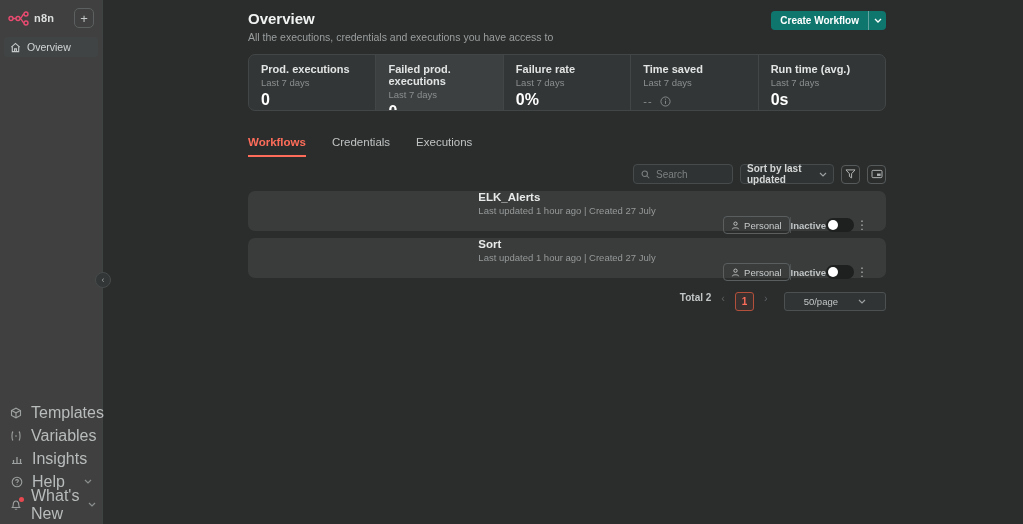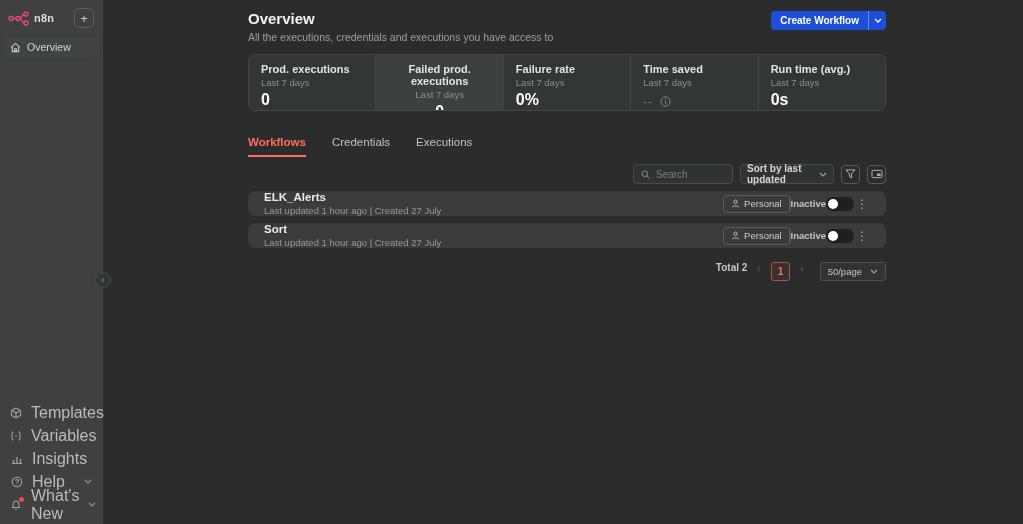--- a/index.html
+++ b/index.html
@@ -48,34 +48,34 @@
 
   
   .main { flex:1; position:relative; }
   .content { position:absolute; left:145px; top:0; width:638px; }
 
   .header-row { display:flex; justify-content:space-between; padding-top:10px; }
   .page-title { font-size:15px; font-weight:bold; color:#f1f3f3; }
   .page-subtitle { font-size:10.5px; color:#9b9e9e; margin-top:4px; }
   .create-split {
     display:flex; align-items:stretch; height:19px; border-radius:4px; overflow:hidden;
-    background:#1d4ed8; cursor:pointer; align-self:flex-start; margin-top:1px;
+    background:#0f766e; cursor:pointer; align-self:flex-start; margin-top:1px;
   }
   .create-main { padding:0 9px; font-size:10px; font-weight:bold; color:#fff; display:flex; align-items:center; }
   .create-divider { width:1px; background:rgba(255,255,255,.35); }
   .create-caret { width:17px; display:flex; align-items:center; justify-content:center; color:#fff; }
 
   
   .stats {
     margin-top:11px; height:57px; display:flex;
     background:#333636; border:1px solid #434646; border-radius:7px; overflow:hidden;
   }
   .stat-cell { flex:1; padding:8px 12px; border-left:1px solid #434646; cursor:default; }
   .stat-cell:first-child { border-left:none; }
-  .stat-cell.highlight { background:#3d4040;text-align:center; }
+  .stat-cell.highlight { background:#3d4040; }
   .stat-label { font-size:11px; font-weight:600; color:#e2e4e4; }
   .stat-sub { font-size:9.5px; color:#8b8e8e; margin-top:2px; }
   .stat-value { font-size:16px; font-weight:bold; color:#fff; margin-top:3px; }
   .stat-empty { display:flex; align-items:center; gap:7px; margin-top:7px; color:#8b8e8e; font-size:11px; letter-spacing:1px; }
 
   
   .tabs { display:flex; gap:26px; margin-top:25px; border-bottom:1px solid transparent; }
   .tab { font-size:11.5px; color:#c0c3c3; padding-bottom:7px; cursor:pointer; }
   .tab.active { color:#ff6d5a; border-bottom:2px solid #ff6d5a; font-weight:600; }
 
@@ -96,22 +96,22 @@
     font-size:10px; font-weight:600; color:#d5d7d7; cursor:pointer;
   }
   .icon-btn {
     width:19px; height:19px; border:1px solid #565a5a; border-radius:4px; background:transparent;
     display:flex; align-items:center; justify-content:center; color:#b0b3b3; cursor:pointer;
   }
 
   
   .rows { margin-top:7px; }
   .wf-row {
-    height:25px; background:#3a3c3c; border-radius:7px; margin-bottom:7px;
-    display:flex; align-items:center; padding:0 16px; cursor:pointer;
+    height:40px; background:#3a3c3c; border-radius:7px; margin-bottom:7px;
+    display:flex; align-items:center; padding:0 16px; cursor:pointer;flex-direction:column;
   }
   .wf-name { font-size:11.5px; font-weight:bold; color:#e8eaea; }
   .wf-meta { font-size:9.5px; color:#969999; margin-top:2px; }
   .wf-right { margin-left:auto; display:flex; align-items:center; }
   .owner-badge {
     height:18px; border:1px solid #5a5e5e; border-radius:4px; padding:0 7px;
     display:flex; align-items:center; gap:4px; font-size:9.5px; color:#c8cbcb;
   }
   .v-div { width:1px; height:16px; background:#4d5050; }
   .status-label { font-size:9.5px; font-weight:600; color:#c3c6c6; }
@@ -123,21 +123,21 @@
   .pagination { display:flex; justify-content:flex-end; align-items:flex-start; gap:8px; margin-top:14px; }
   .total-label { font-size:10px; font-weight:600; color:#c3c6c6; }
   .page-arrow { color:#5c6060; font-size:11px; cursor:pointer; padding:0 2px; }
   .page-num {
     width:19px; height:19px; border:1px solid #b3503c; border-radius:3px;
     color:#ff6d5a; font-size:10px; font-weight:bold; background:rgba(255,109,90,.07);
     display:flex; align-items:center; justify-content:center; cursor:pointer;
   }
   .page-size {
     margin-left:6px; height:19px; border:1px solid #4d5050; border-radius:3px; background:#313434;
-    display:flex; align-items:center; gap:8px; padding:0 7px;
+    display:flex; align-items:center; gap:20px; padding:0 19px;
     font-size:9.5px; color:#c3c6c6; cursor:pointer;
   }
 </style>
 </head>
 <body>
 
 <div class="sidebar">
   <div class="logo-row">
     <span class="logo-mark">
       <svg width="22" height="15" viewBox="0 0 22 15" fill="none" stroke="#ea4b71" stroke-width="1.4">

